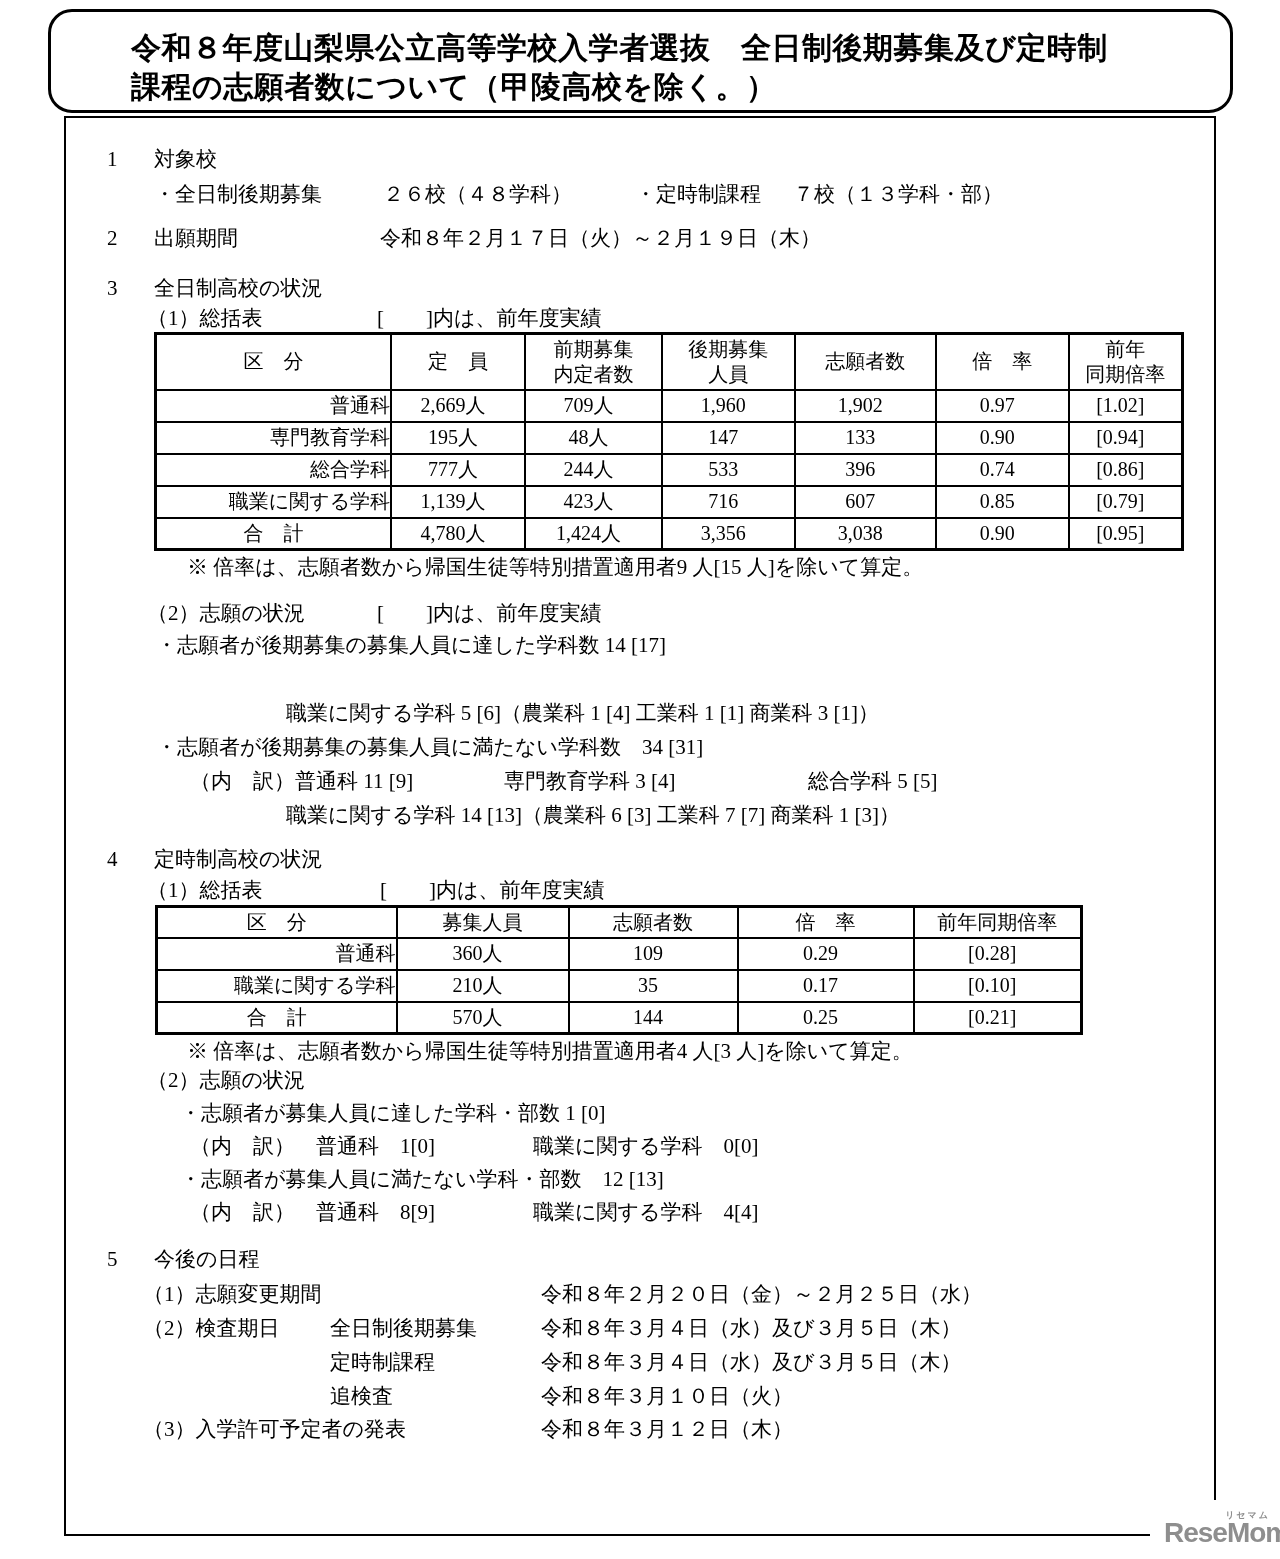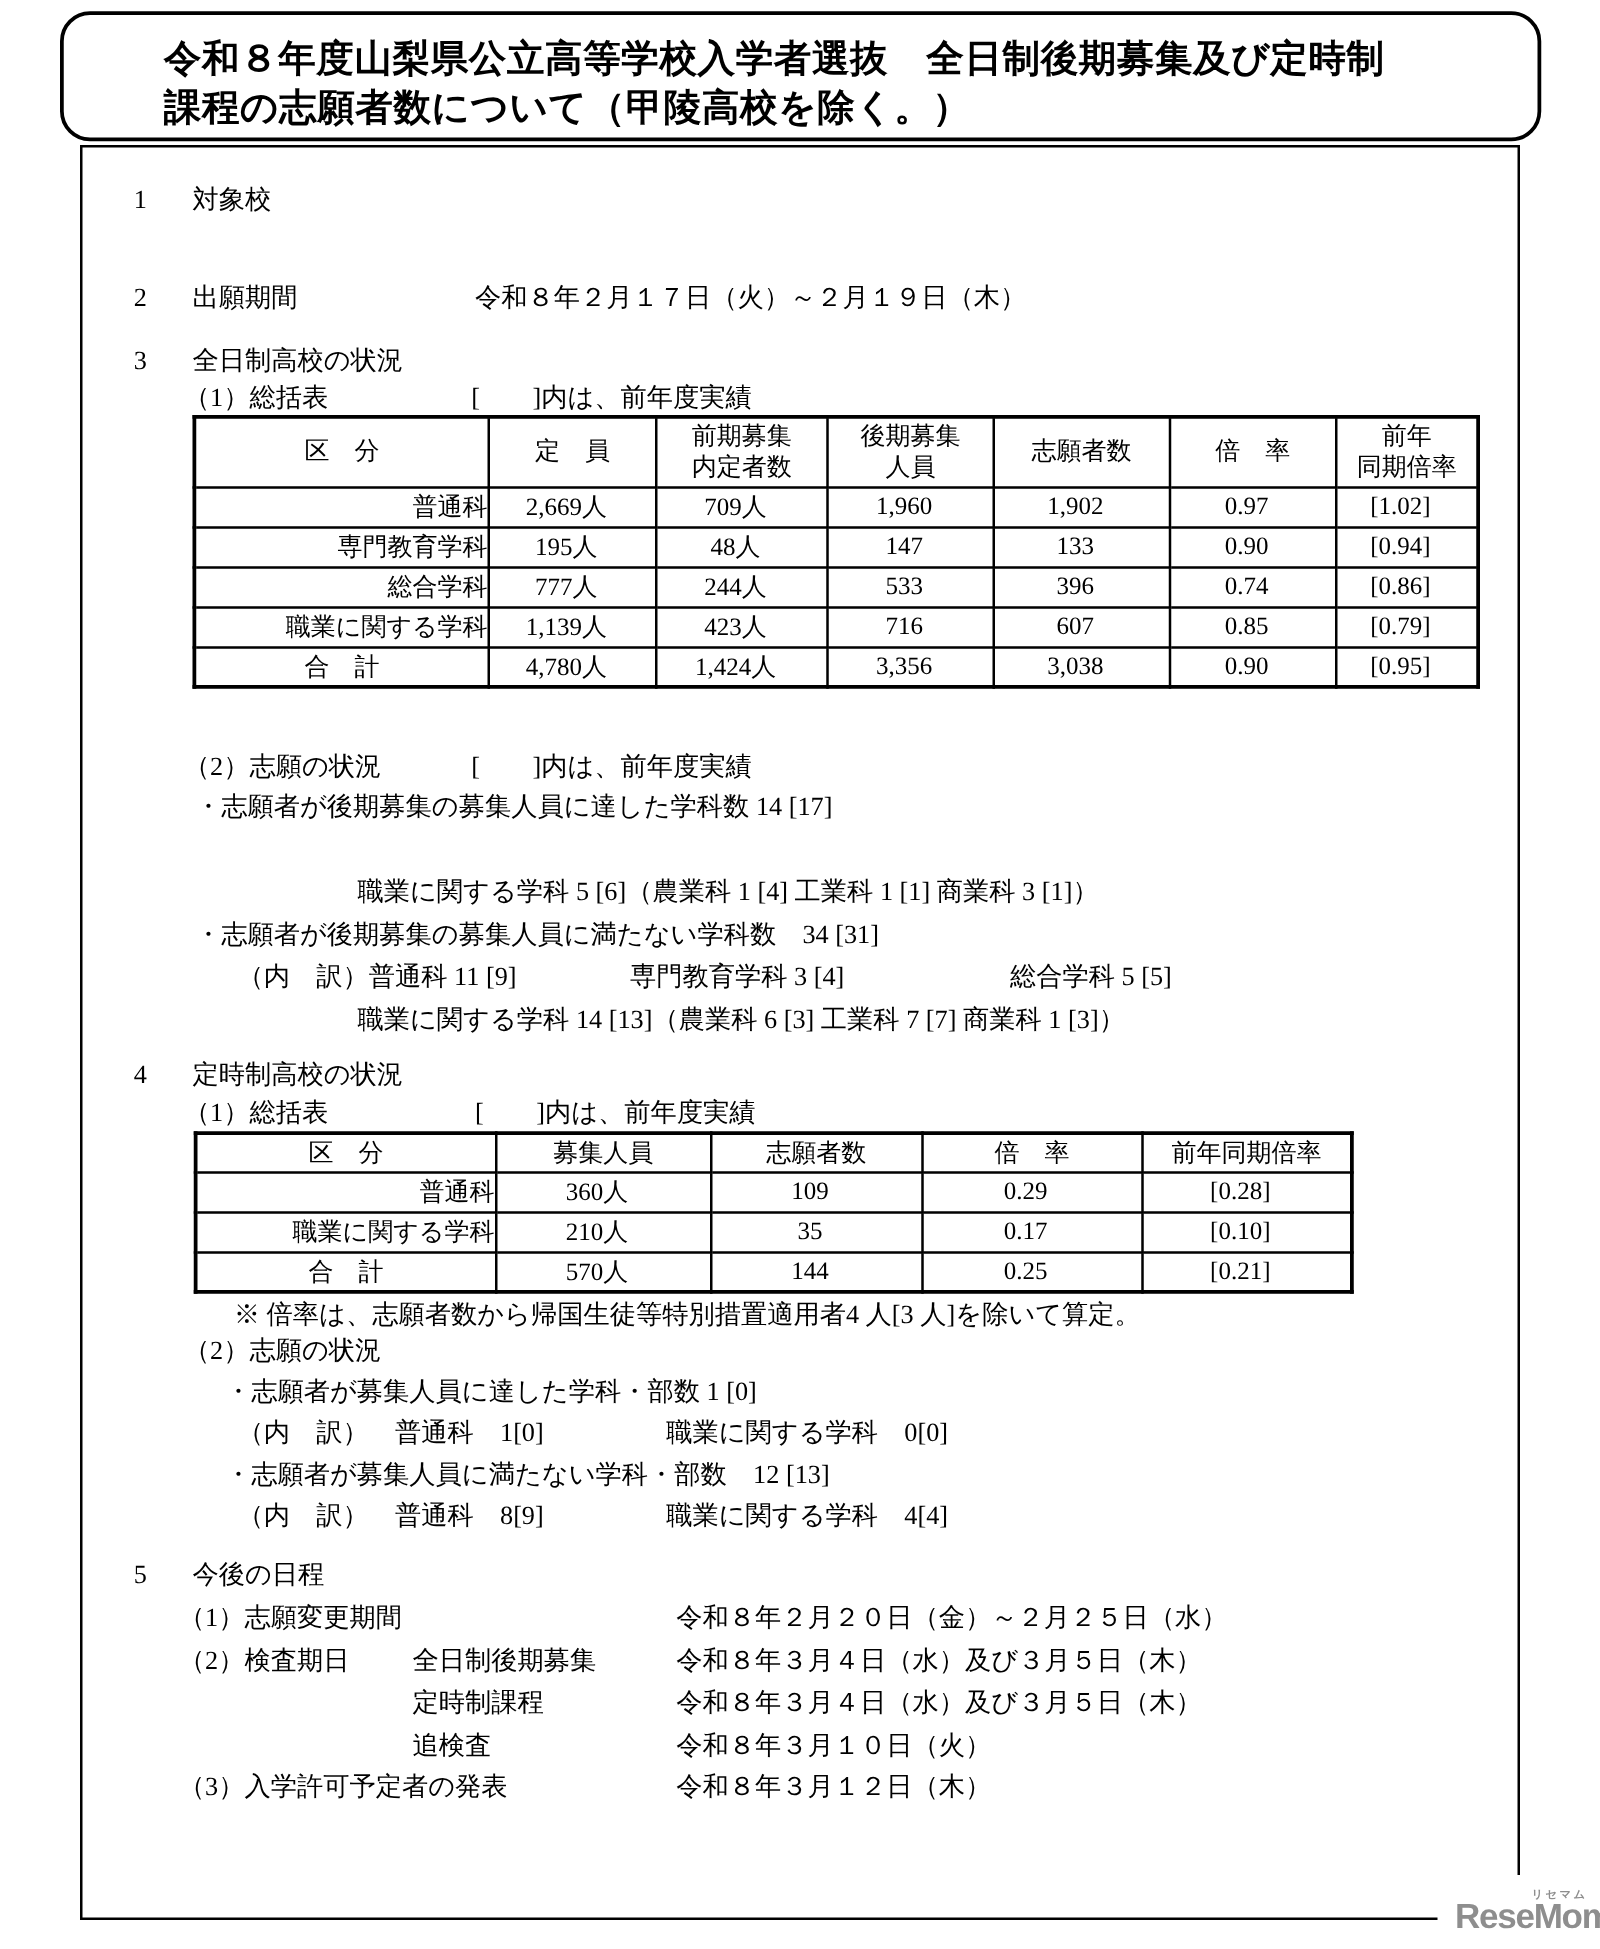--- a/index.html
+++ b/index.html
@@ -58,20 +58,26 @@
     <span class="t-line">課程の志願者数について（甲陵高校を除く。）</span>
   </div>
 </div>
 
 <div class="main-box">
 
   <div class="line" style="top:27px">
     <span style="left:41px">1</span>
     <span style="left:88px">対象校</span>
   </div>
+  <div class="line" style="top:62px">
+    <span style="left:88px">・全日制後期募集</span>
+    <span style="left:317px">２６校（４８学科）</span>
+    <span style="left:569px">・定時制課程</span>
+    <span style="left:727px">７校（１３学科・部）</span>
+  </div>
 
   <div class="line" style="top:106px">
     <span style="left:41px">2</span>
     <span style="left:88px">出願期間</span>
     <span style="left:314px">令和８年２月１７日（火）～２月１９日（木）</span>
   </div>
 
   <div class="line" style="top:156px">
     <span style="left:41px">3</span>
     <span style="left:88px">全日制高校の状況</span>
@@ -163,20 +169,23 @@
           <td class="cr">1,424人</td>
           <td class="cr">3,356</td>
           <td class="cr">3,038</td>
           <td class="cr">0.90</td>
           <td class="cr">[0.95]</td>
         </tr>
       </tbody>
     </table>
   </div>
 
+  <div class="line" style="top:435px">
+    <span style="left:121px">※ 倍率は、志願者数から帰国生徒等特別措置適用者9 人[15 人]を除いて算定。</span>
+  </div>
 
   <div class="line" style="top:481px">
     <span style="left:81px">（2）志願の状況</span>
     <span style="left:311px">[　　]内は、前年度実績</span>
   </div>
   <div class="line" style="top:513px">
     <span style="left:90px">・志願者が後期募集の募集人員に達した学科数 14 [17]</span>
   </div>
   <div class="line" style="top:581px">
     <span style="left:220px">職業に関する学科 5 [6]（農業科 1 [4] 工業科 1 [1] 商業科 3 [1]）</span>

